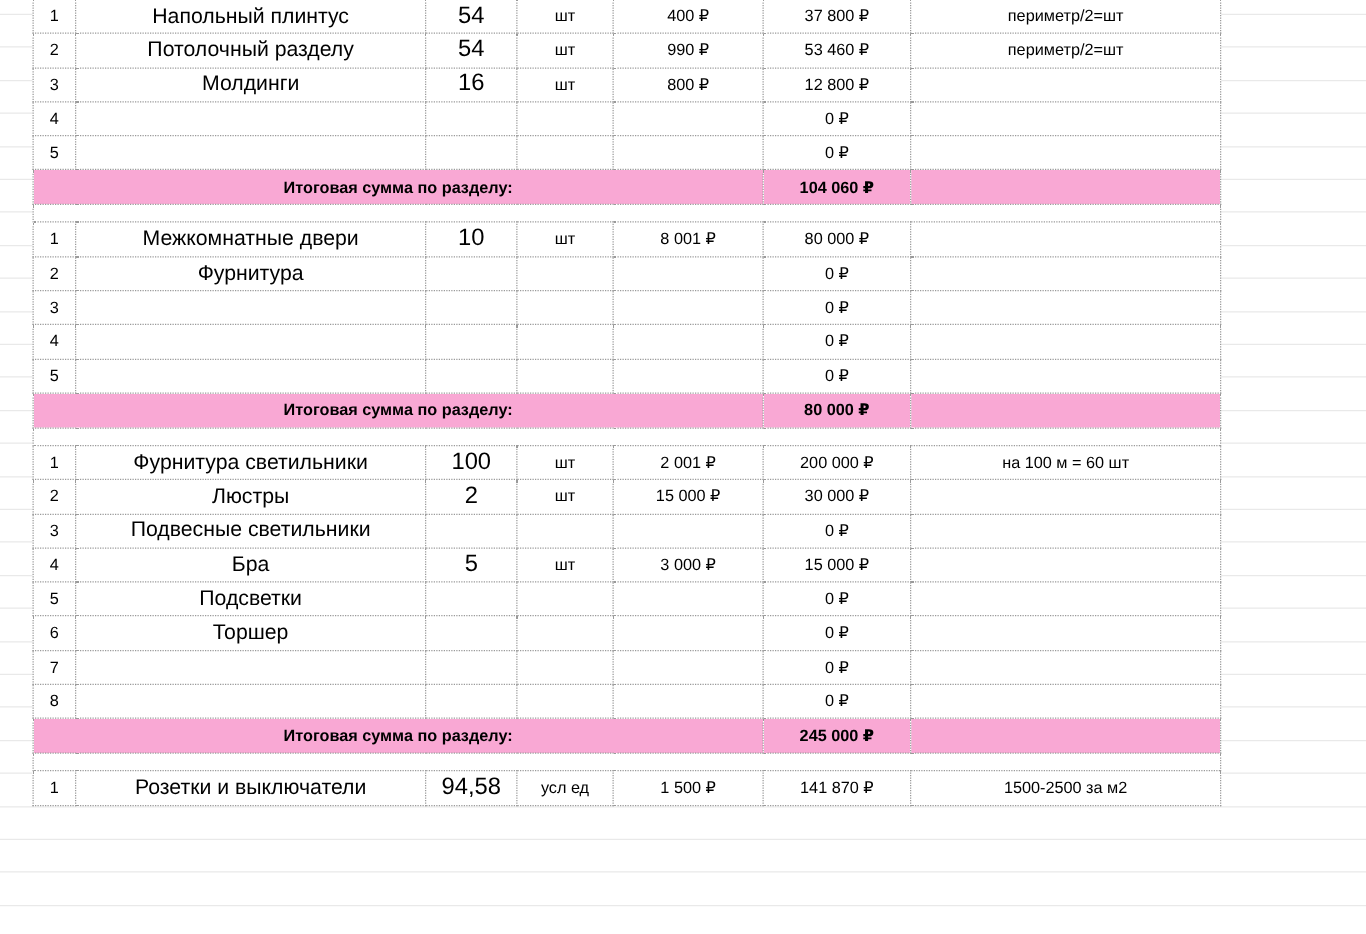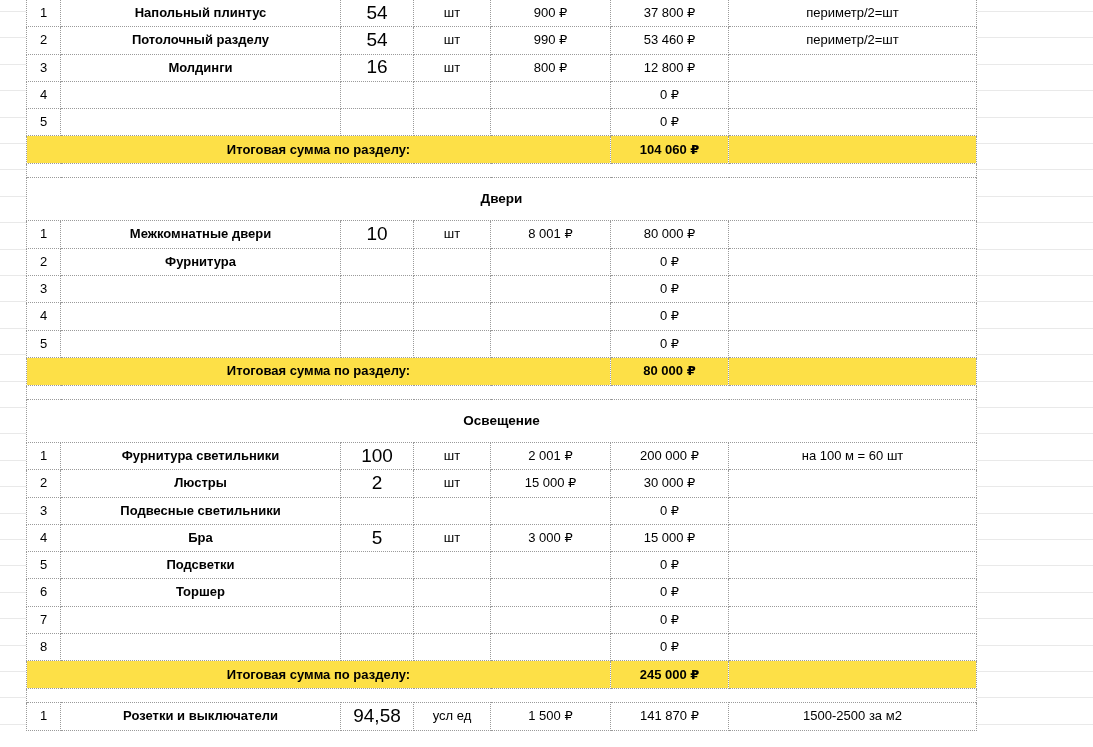--- a/index.html
+++ b/index.html
@@ -45,29 +45,29 @@
   col.c-name  {width:280px;}
   col.c-qty   {width:73px;}
   col.c-unit  {width:77px;}
   col.c-price {width:120px;}
   col.c-sum   {width:118px;}
   col.c-note  {width:248px;}
 
   tr.data-row td{height:26.3px;}
 
   td.num{font-size:13px;}
-  td.name{font-size:13px;font-weight:bold;}
+  td.name{font-size:17px;}
   td.qty{font-size:19px;}
   td.unit{font-size:13px;}
   td.price{font-size:13px;}
   td.sum{font-size:13px;}
   td.note{font-size:13px;}
 
   
-  tr.total-row td{background:#fde047;height:27px;}
+  tr.total-row td{background:#f9a8d4;height:27px;}
   td.total-label{
     text-align:right;
     font-weight:bold;
     padding-right:7px;
   }
   td.total-value{
     font-weight:bold;
     background:#efefef;
   }
   td.total-blank{background:#ffffff;border-left:1px dotted #9a9a9a;}
@@ -136,21 +136,21 @@
         <col class="c-price">
           <col class="c-sum">
           <col class="c-note">
       </colgroup>
       <tbody id="tbody">
           <tr class="data-row">
             <td class="num">1</td>
             <td class="name">Напольный плинтус</td>
             <td class="qty">54</td>
             <td class="unit">шт</td>
-            <td class="price">900 ₽</td>
+            <td class="price">400 ₽</td>
             <td class="sum">37 800 ₽</td>
             <td class="note">периметр/2=шт</td>
           </tr>
           <tr class="data-row">
             <td class="num">2</td>
             <td class="name">Потолочный разделу</td>
             <td class="qty">54</td>
             <td class="unit">шт</td>
             <td class="price">990 ₽</td>
             <td class="sum">53 460 ₽</td>
@@ -184,23 +184,20 @@
             <td class="note"></td>
           </tr>
           <tr class="total-row">
             <td colspan="5" class="total-label">Итоговая сумма по разделу:</td>
             <td class="total-value">104 060 ₽</td>
             <td class="total-blank"></td>
           </tr>
           <tr class="spacer-row">
             <td colspan="7"></td>
           </tr>
-          <tr class="section-row">
-            <td colspan="7">Двери</td>
-          </tr>
           <tr class="data-row">
             <td class="num">1</td>
             <td class="name">Межкомнатные двери</td>
             <td class="qty">10</td>
             <td class="unit">шт</td>
             <td class="price">8 001 ₽</td>
             <td class="sum">80 000 ₽</td>
             <td class="note"></td>
           </tr>
           <tr class="data-row">
@@ -239,23 +236,20 @@
             <td class="sum">0 ₽</td>
             <td class="note"></td>
           </tr>
           <tr class="total-row">
             <td colspan="5" class="total-label">Итоговая сумма по разделу:</td>
             <td class="total-value">80 000 ₽</td>
             <td class="total-blank"></td>
           </tr>
           <tr class="spacer-row">
             <td colspan="7"></td>
-          </tr>
-          <tr class="section-row">
-            <td colspan="7">Освещение</td>
           </tr>
           <tr class="data-row">
             <td class="num">1</td>
             <td class="name">Фурнитура светильники</td>
             <td class="qty">100</td>
             <td class="unit">шт</td>
             <td class="price">2 001 ₽</td>
             <td class="sum">200 000 ₽</td>
             <td class="note">на 100 м = 60 шт</td>
           </tr>

